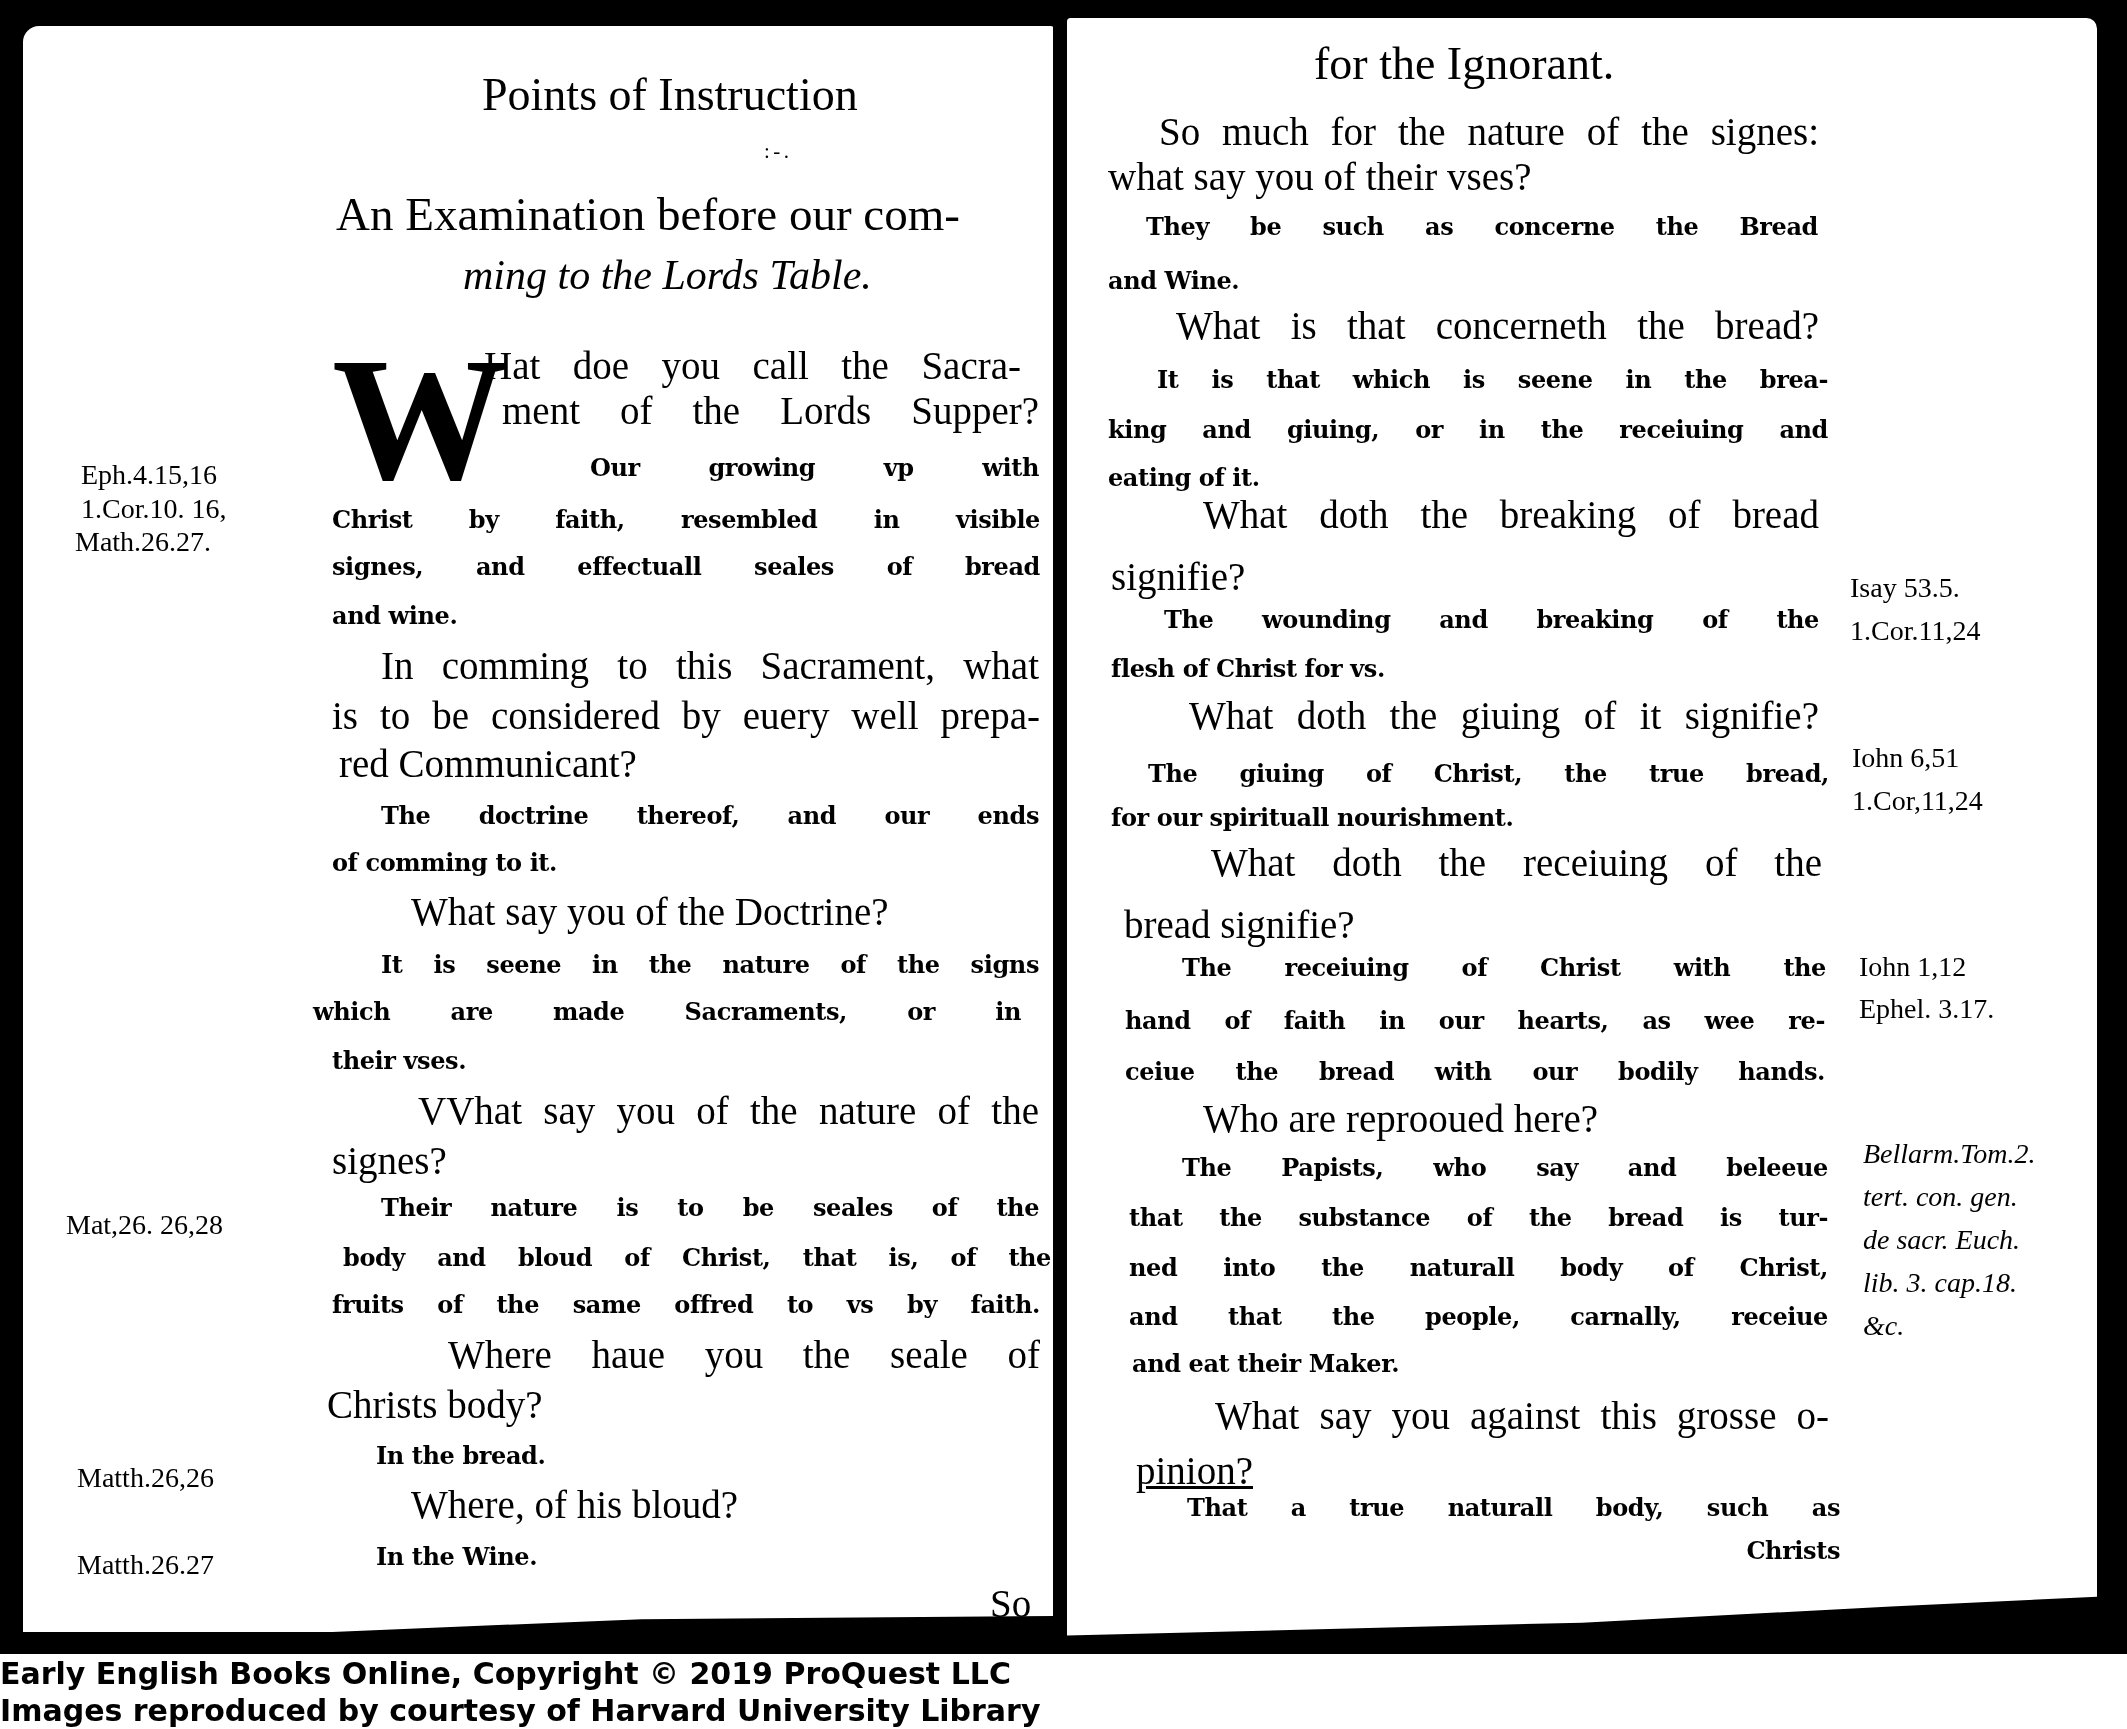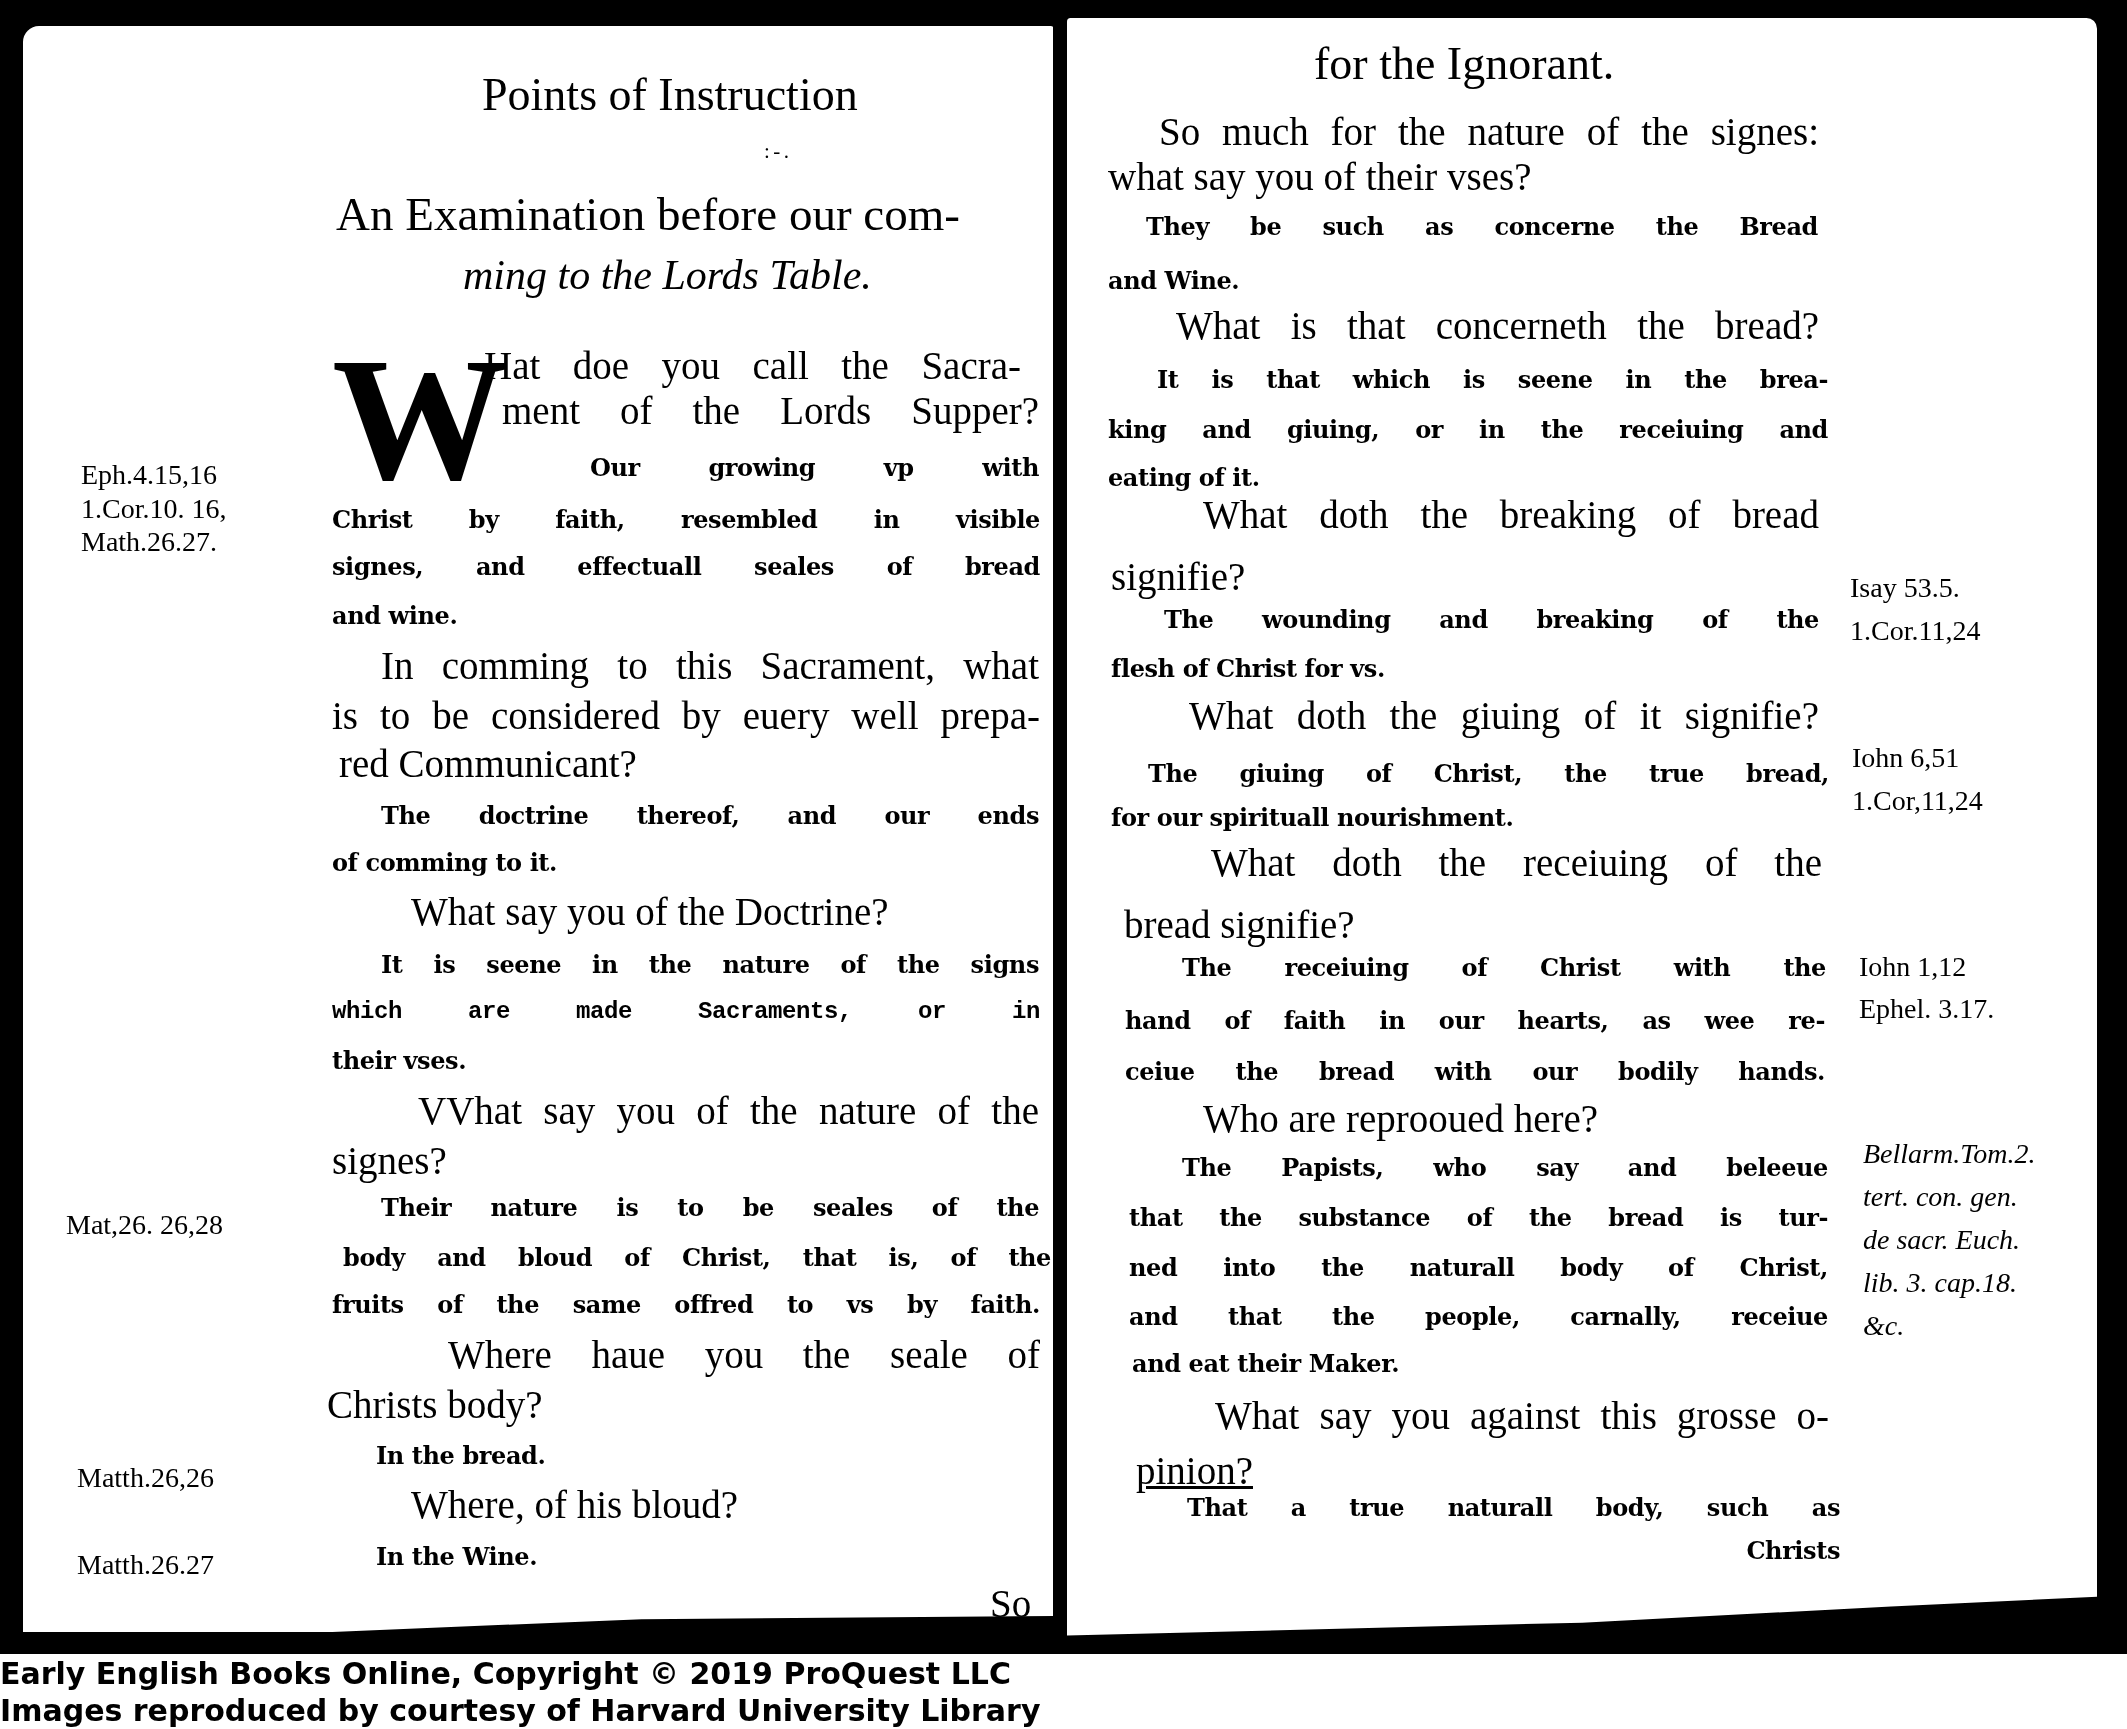--- a/index.html
+++ b/index.html
@@ -45,37 +45,37 @@
 <div class="ln black just" style="left:332px; top:497px; width:708px;">Christ by faith, resembled in visible</div>
 <div class="ln black just" style="left:332px; top:544px; width:708px;">signes, and effectuall seales of bread</div>
 <div class="ln black" style="left:332px; top:593px;">and wine.</div>
 <div class="ln roman just" style="left:381px; top:643px; width:658px;">In comming to this Sacrament, what</div>
 <div class="ln roman just" style="left:332px; top:693px; width:708px;">is to be considered by euery well prepa-</div>
 <div class="ln roman" style="left:332px; top:741px;margin-left:7px;">red Communicant?</div>
 <div class="ln black just" style="left:381px; top:793px; width:658px;">The doctrine thereof, and our ends</div>
 <div class="ln black" style="left:332px; top:840px;">of comming to it.</div>
 <div class="ln roman" style="left:411px; top:889px;">What say you of the Doctrine?</div>
 <div class="ln black just" style="left:381px; top:942px; width:658px;">It is seene in the nature of the signs</div>
-<div class="ln black just" style="left:332px; top:989px; width:708px;font-family:Liberation Mono, monospace;">which are made Sacraments, or in</div>
+<div class="ln black just" style="left:313px; top:989px; width:708px;">which are made Sacraments, or in</div>
 <div class="ln black" style="left:332px; top:1038px;">their vses.</div>
 <div class="ln roman just" style="left:418px; top:1088px; width:621px;">VVhat say you of the nature of the</div>
 <div class="ln roman" style="left:332px; top:1138px;">signes?</div>
 <div class="ln black just" style="left:381px; top:1185px; width:658px;">Their nature is to be seales of the</div>
 <div class="ln black just" style="left:332px; top:1235px; width:708px;margin-left:11px;">body and bloud of Christ, that is, of the</div>
 <div class="ln black just" style="left:332px; top:1282px; width:708px;">fruits of the same offred to vs by faith.</div>
 <div class="ln roman just" style="left:448px; top:1332px; width:592px;">Where haue you the seale of</div>
 <div class="ln roman" style="left:327px; top:1382px;">Christs body?</div>
 <div class="ln black" style="left:376px; top:1433px;">In the bread.</div>
 <div class="ln roman" style="left:411px; top:1482px;">Where, of his bloud?</div>
 <div class="ln black" style="left:376px; top:1534px;">In the Wine.</div>
 <div class="ln roman" style="left:990px; top:1581px;">So</div>
 
 <div class="note" style="left:81px; top:458px;">Eph.4.15,16</div>
 <div class="note" style="left:81px; top:492px;">1.Cor.10. 16,</div>
-<div class="note" style="left:81px; top:525px;">Math.26.27.</div>
+<div class="note" style="left:75px; top:525px;">Math.26.27.</div>
 <div class="note" style="left:66px; top:1208px;">Mat,26. 26,28</div>
 <div class="note" style="left:77px; top:1461px;">Matth.26,26</div>
 <div class="note" style="left:77px; top:1548px;">Matth.26.27</div>
 
 <div class="title" style="left:1314px; top:37px;">for the Ignorant.</div>
 
 <div class="ln roman just" style="left:1159px; top:109px; width:660px;">So much for the nature of the signes:</div>
 <div class="ln roman" style="left:1108px; top:154px;">what say you of their vses?</div>
 <div class="ln black just" style="left:1146px; top:204px; width:672px;">They be such as concerne the Bread</div>
 <div class="ln black" style="left:1108px; top:258px;">and Wine.</div>

